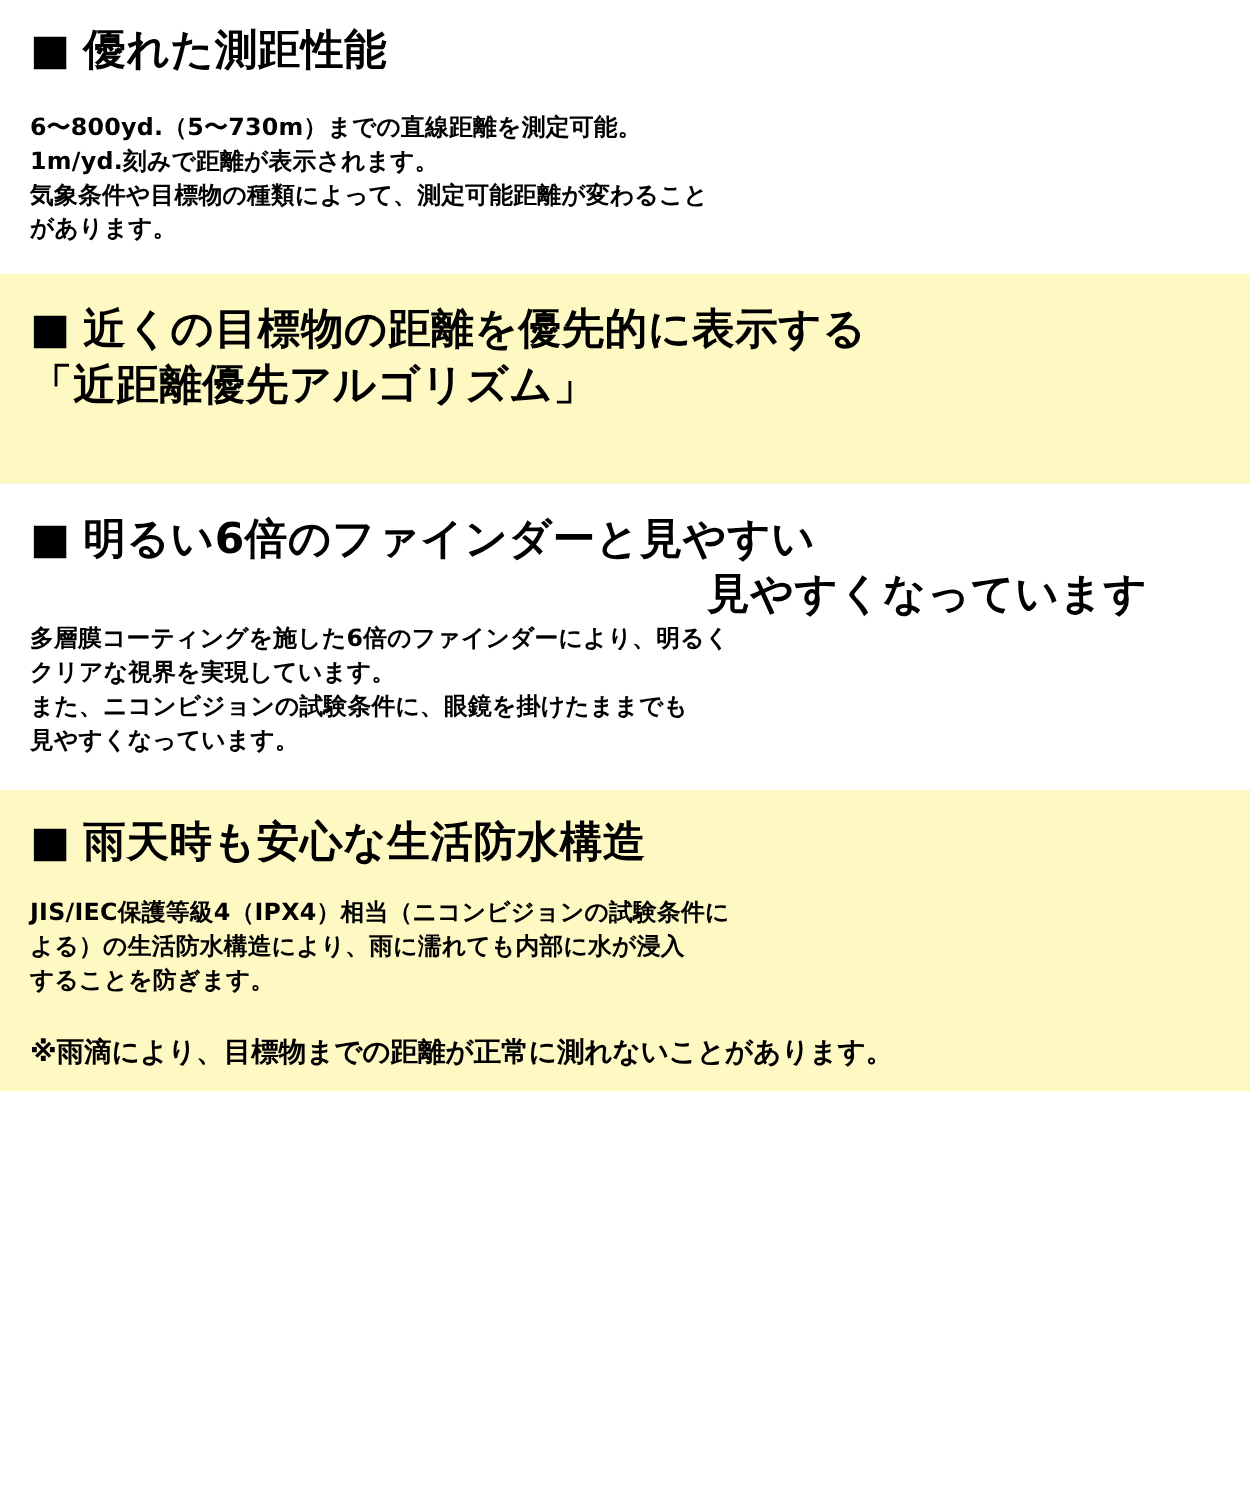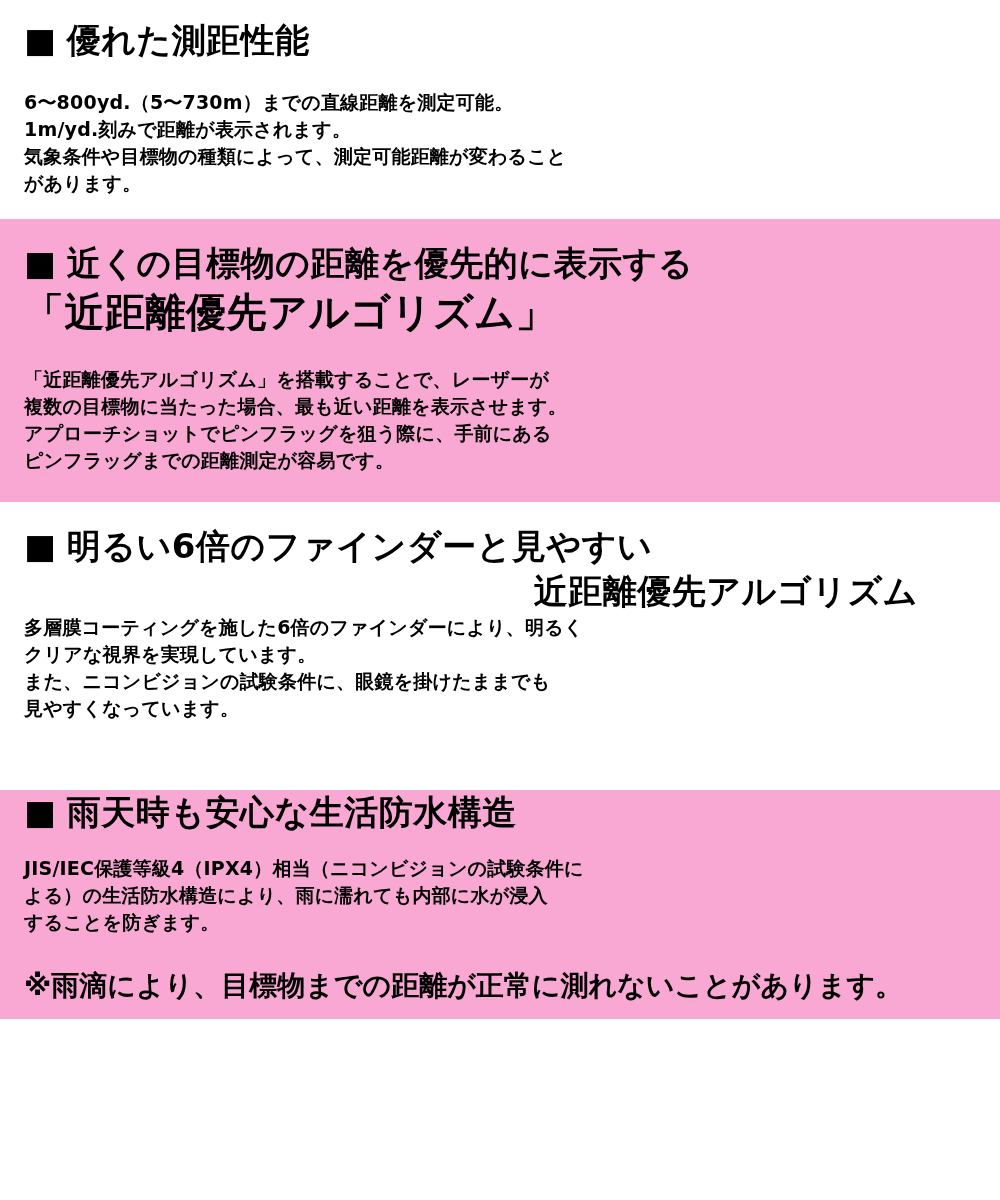--- a/index.html
+++ b/index.html
@@ -19,39 +19,39 @@
     height: 900px;
     position: relative;
     display: flex;
     flex-direction: column;
   }
   .section {
     box-sizing: border-box;
     padding: 0 24px;
   }
   .section.alt {
-    background: #f9a8d4;
+    background: #fef9c3;
   }
   .section.plain {
     background: #ffffff;
   }
   .heading {
     font-size: 34px;
     font-weight: bold;
     line-height: 1.32;
     letter-spacing: 0.5px;
     margin: 0;
     white-space: pre-line;
   }
   .heading .sq {
     display: inline-block;
     margin-right: 10px;
   }
   .heading-sub {
-    font-size: 40px;
+    font-size: 34px;
     font-weight: bold;
     line-height: 1.32;
     letter-spacing: 0.5px;
     margin: 0;
   }
   .heading-indent {
     font-size: 34px;
     font-weight: bold;
     line-height: 1.32;
     letter-spacing: 0.5px;
@@ -61,41 +61,41 @@
   }
   .body {
     font-size: 19px;
     font-weight: bold;
     line-height: 1.42;
     letter-spacing: 0.2px;
     margin: 0;
     white-space: pre-line;
   }
   .note {
-    font-size: 28px;
+    font-size: 22px;
     font-weight: bold;
     line-height: 1.4;
     margin: 0;
     white-space: pre-line;
   }
 
   
   #sec1 { padding-top: 18px; padding-bottom: 22px; }
   #sec1 .heading { margin-bottom: 26px; }
 
   
   #sec2 { padding-top: 22px; padding-bottom: 28px; }
   #sec2 .heading-block { margin-bottom: 28px; }
 
   
   #sec3 { padding-top: 22px; padding-bottom: 26px; }
   #sec3 .heading-block { }
 
   
-  #sec4 { padding-bottom: 14px; margin-top: 42px; }
+  #sec4 { padding-top: 20px; padding-bottom: 14px; }
   #sec4 .heading { margin-bottom: 20px; }
   #sec4 .note { margin-top: 30px; }
 </style>
 </head>
 <body>
 
 <div class="page">
 
   <section class="section plain" id="sec1">
     <h2 class="heading"><span class="sq">■</span><span>優れた測距性能</span></h2>
@@ -103,30 +103,26 @@
 1m/yd.刻みで距離が表示されます。
 気象条件や目標物の種類によって、測定可能距離が変わること
 があります。</p>
   </section>
 
   <section class="section alt" id="sec2">
     <div class="heading-block">
       <h2 class="heading"><span class="sq">■</span><span>近くの目標物の距離を優先的に表示する</span></h2>
       <div class="heading-sub">「近距離優先アルゴリズム」</div>
     </div>
-    <p class="body">「近距離優先アルゴリズム」を搭載することで、レーザーが
-複数の目標物に当たった場合、最も近い距離を表示させます。
-アプローチショットでピンフラッグを狙う際に、手前にある
-ピンフラッグまでの距離測定が容易です。</p>
   </section>
 
   <section class="section plain" id="sec3">
     <div class="heading-block">
       <h2 class="heading"><span class="sq">■</span><span>明るい6倍のファインダーと見やすい</span></h2>
-      <div class="heading-indent">近距離優先アルゴリズム</div>
+      <div class="heading-indent">見やすくなっています</div>
     </div>
     <p class="body">多層膜コーティングを施した6倍のファインダーにより、明るく
 クリアな視界を実現しています。
 また、ニコンビジョンの試験条件に、眼鏡を掛けたままでも
 見やすくなっています。</p>
   </section>
 
   <section class="section alt" id="sec4">
     <h2 class="heading"><span class="sq">■</span><span>雨天時も安心な生活防水構造</span></h2>
     <p class="body">JIS/IEC保護等級4（IPX4）相当（ニコンビジョンの試験条件に

